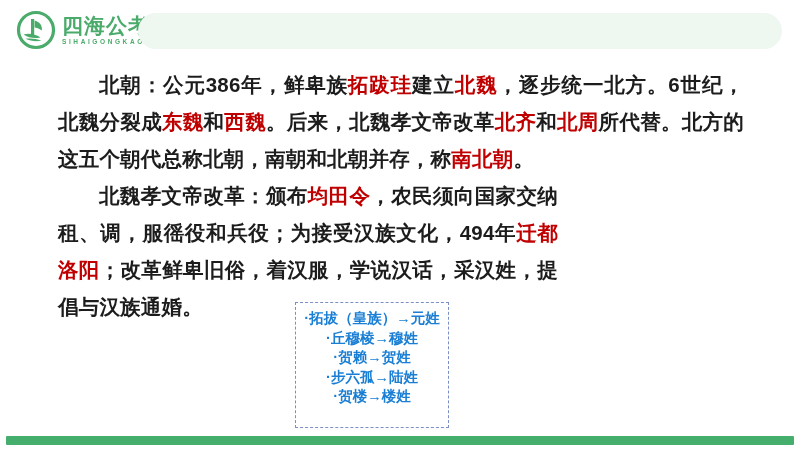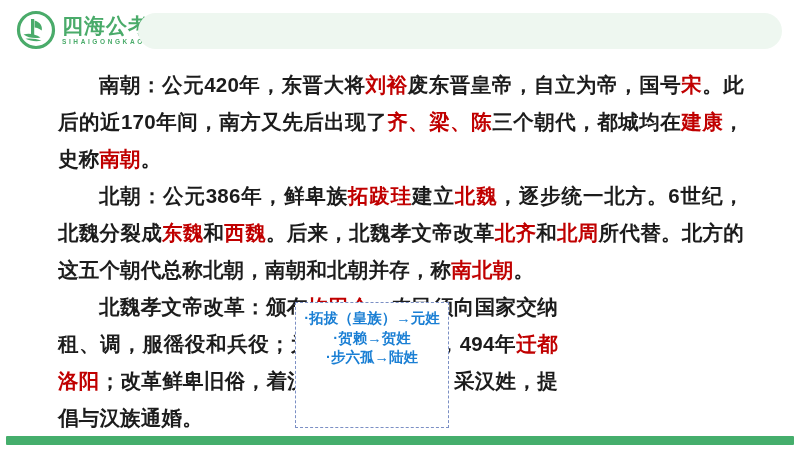--- a/index.html
+++ b/index.html
@@ -136,27 +136,28 @@
       <div id="logo-title">四海公考</div>
       <div id="logo-sub">SIHAIGONGKAO</div>
     </div>
   </div>
 
   <div id="header-banner"></div>
 </div>
 
 <div id="content">
   <div id="paragraph-list">
-      <div class="para"><span>南朝：公元420年，东晋大将</span><span class="hl">刘裕</span><span>废东晋皇帝，自立为帝，国号</span><span class="hl">宋</span><span>。此后的近170年间，南方又先后出现了</span><span class="hl">齐、梁、陈</span><span>三个朝代，都城均在</span><span class="hl">建康</span><span>，史称</span><span class="hl">南朝</span><span>。</span></div>
       <div class="para"><span>北朝：公元386年，鲜卑族</span><span class="hl">拓跋珪</span><span>建立</span><span class="hl">北魏</span><span>，逐步统一北方。6世纪，北魏分裂成</span><span class="hl">东魏</span><span>和</span><span class="hl">西魏</span><span>。后来，北魏孝文帝改革</span><span class="hl">北齐</span><span>和</span><span class="hl">北周</span><span>所代替。北方的这五个朝代总称北朝，南朝和北朝并存，称</span><span class="hl">南北朝</span><span>。</span></div>
       <div class="para"><div id="panel-spacer"></div><span>北魏孝文帝改革：颁布</span><span class="hl">均田令</span><span>，农民须向国家交纳租、调，服徭役和兵役；为接受汉族文化，494年</span><span class="hl">迁都洛阳</span><span>；改革鲜卑旧俗，着汉服，学说汉话，采汉姓，提倡与汉族通婚。</span></div>
     </div>
 </div>
 
 <div id="surname-panel">
   <div id="surname-rows">
       <div class="surname-row">·拓拔（皇族）→元姓</div>
+      <div class="surname-row">·丘穆棱→穆姓</div>
       <div class="surname-row">·贺赖→贺姓</div>
       <div class="surname-row">·步六孤→陆姓</div>
+      <div class="surname-row">·贺楼→楼姓</div>
     </div>
 </div>
 
 <div id="footer-bar"></div>
 
 </body></html>

